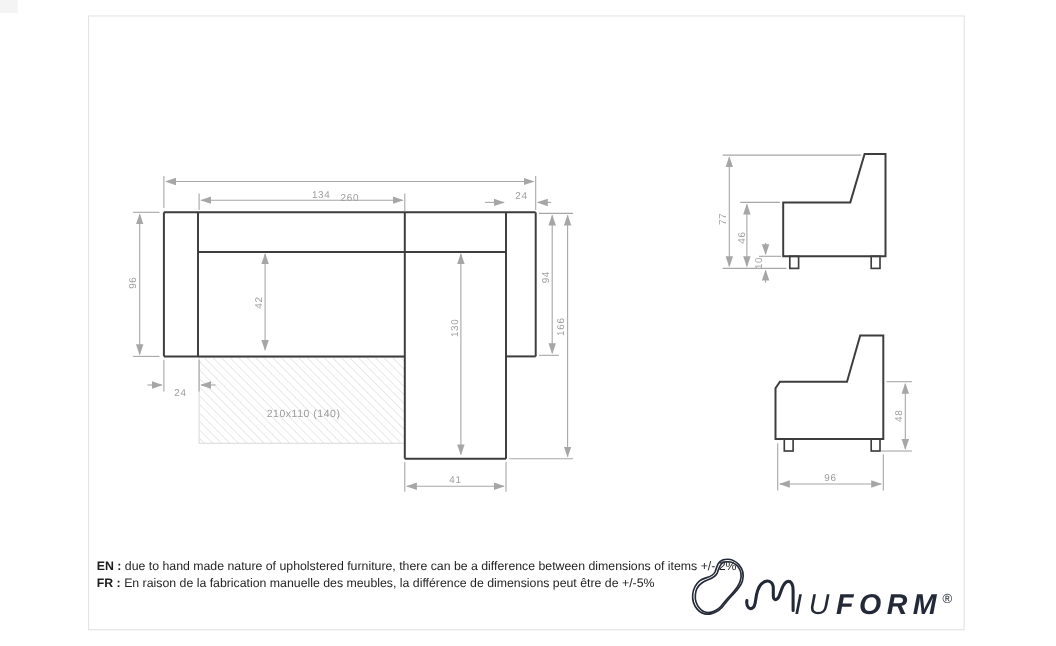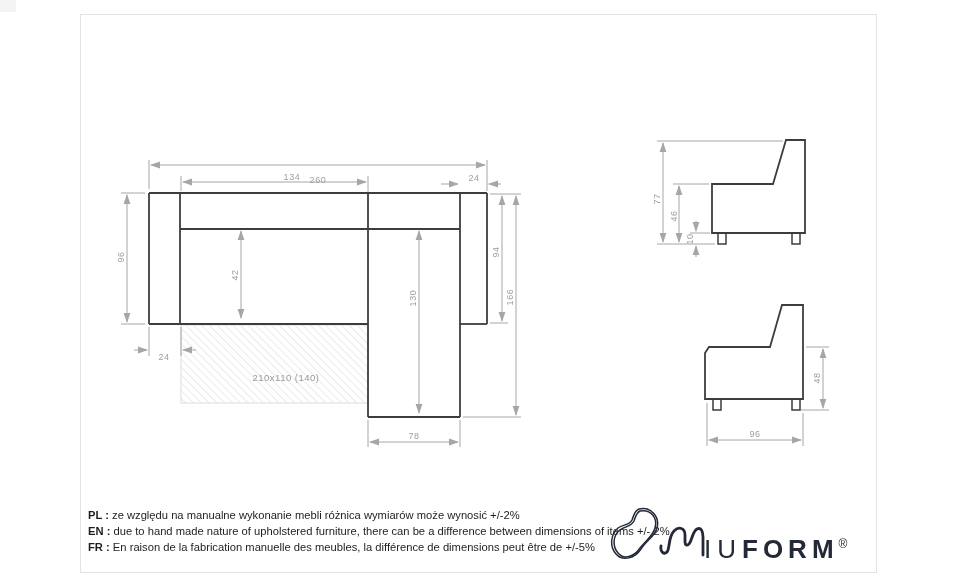--- a/index.html
+++ b/index.html
@@ -22,21 +22,21 @@
   .area-label{
     position:absolute;color:#9a9a9a;font-size:9.5px;letter-spacing:0.5px;
     white-space:nowrap;transform:translate(-50%,-50%);
   }
   .footer{
     position:absolute;left:88px;top:508px;width:560px;
     font-size:11.2px;line-height:15.9px;color:#1e1e1e;
   }
   .footer .note{white-space:nowrap;}
   .footer .prefix{font-weight:bold;}
-  .logo{position:absolute;left:606px;top:502px;width:240px;height:66px;}
+  .logo{position:absolute;left:624px;top:502px;width:240px;height:66px;font-style:italic;}
   .logo-bean{position:absolute;left:4px;top:3px;}
   .logo-m{position:absolute;left:53px;top:22px;}
   .logo-text{
     position:absolute;left:98px;top:29px;color:#232936;
     font-size:26px;line-height:26px;white-space:nowrap;
   }
   .logo-thin{font-weight:400;letter-spacing:6px;}
   .logo-bold{font-weight:700;letter-spacing:5px;}
   .logo-reg{font-size:12px;vertical-align:10px;letter-spacing:0;}
 </style>
@@ -148,35 +148,31 @@
 
 <span class="dim-label" style="left:318px;top:161px;margin-top:19px;">260</span>
 <span class="dim-label" style="left:292px;top:177px;">134</span>
 <span class="dim-label" style="left:474px;top:178px;">24</span>
 <span class="dim-label v" style="left:121px;top:257px;">96</span>
 <span class="dim-label v" style="left:235px;top:275px;">42</span>
 <span class="dim-label v" style="left:413px;top:298px;">130</span>
 <span class="dim-label v" style="left:496px;top:252px;">94</span>
 <span class="dim-label v" style="left:510px;top:297px;">166</span>
 <span class="dim-label" style="left:164px;top:357px;">24</span>
-<span class="dim-label" style="left:414px;top:436px;">78</span>
-<span class="area-label" style="left:286px;top:377px;">210x110 (140)</span>
+<span class="dim-label" style="left:414px;top:436px;">41</span>
+<span class="area-label" style="left:276px;top:377px;">210x110 (140)</span>
 
 <span class="dim-label v" style="left:657px;top:199px;">77</span>
 <span class="dim-label v" style="left:674px;top:216px;">46</span>
 <span class="dim-label v" style="left:690px;top:239px;">10</span>
 
 <span class="dim-label v" style="left:817px;top:378px;">48</span>
 <span class="dim-label" style="left:755px;top:434px;">96</span>
 
 <div class="footer">
-  <div class="note">
-    <span class="prefix">PL :</span>
-    <span>ze względu na manualne wykonanie mebli różnica wymiarów może wynosić +/-2%</span>
-  </div>
   <div class="note">
     <span class="prefix">EN :</span>
     <span>due to hand made nature of upholstered furniture, there can be a difference between dimensions of items +/- 2%</span>
   </div>
   <div class="note">
     <span class="prefix">FR :</span>
     <span>En raison de la fabrication manuelle des meubles, la différence de dimensions peut être de +/-5%</span>
   </div>
 </div>
 

